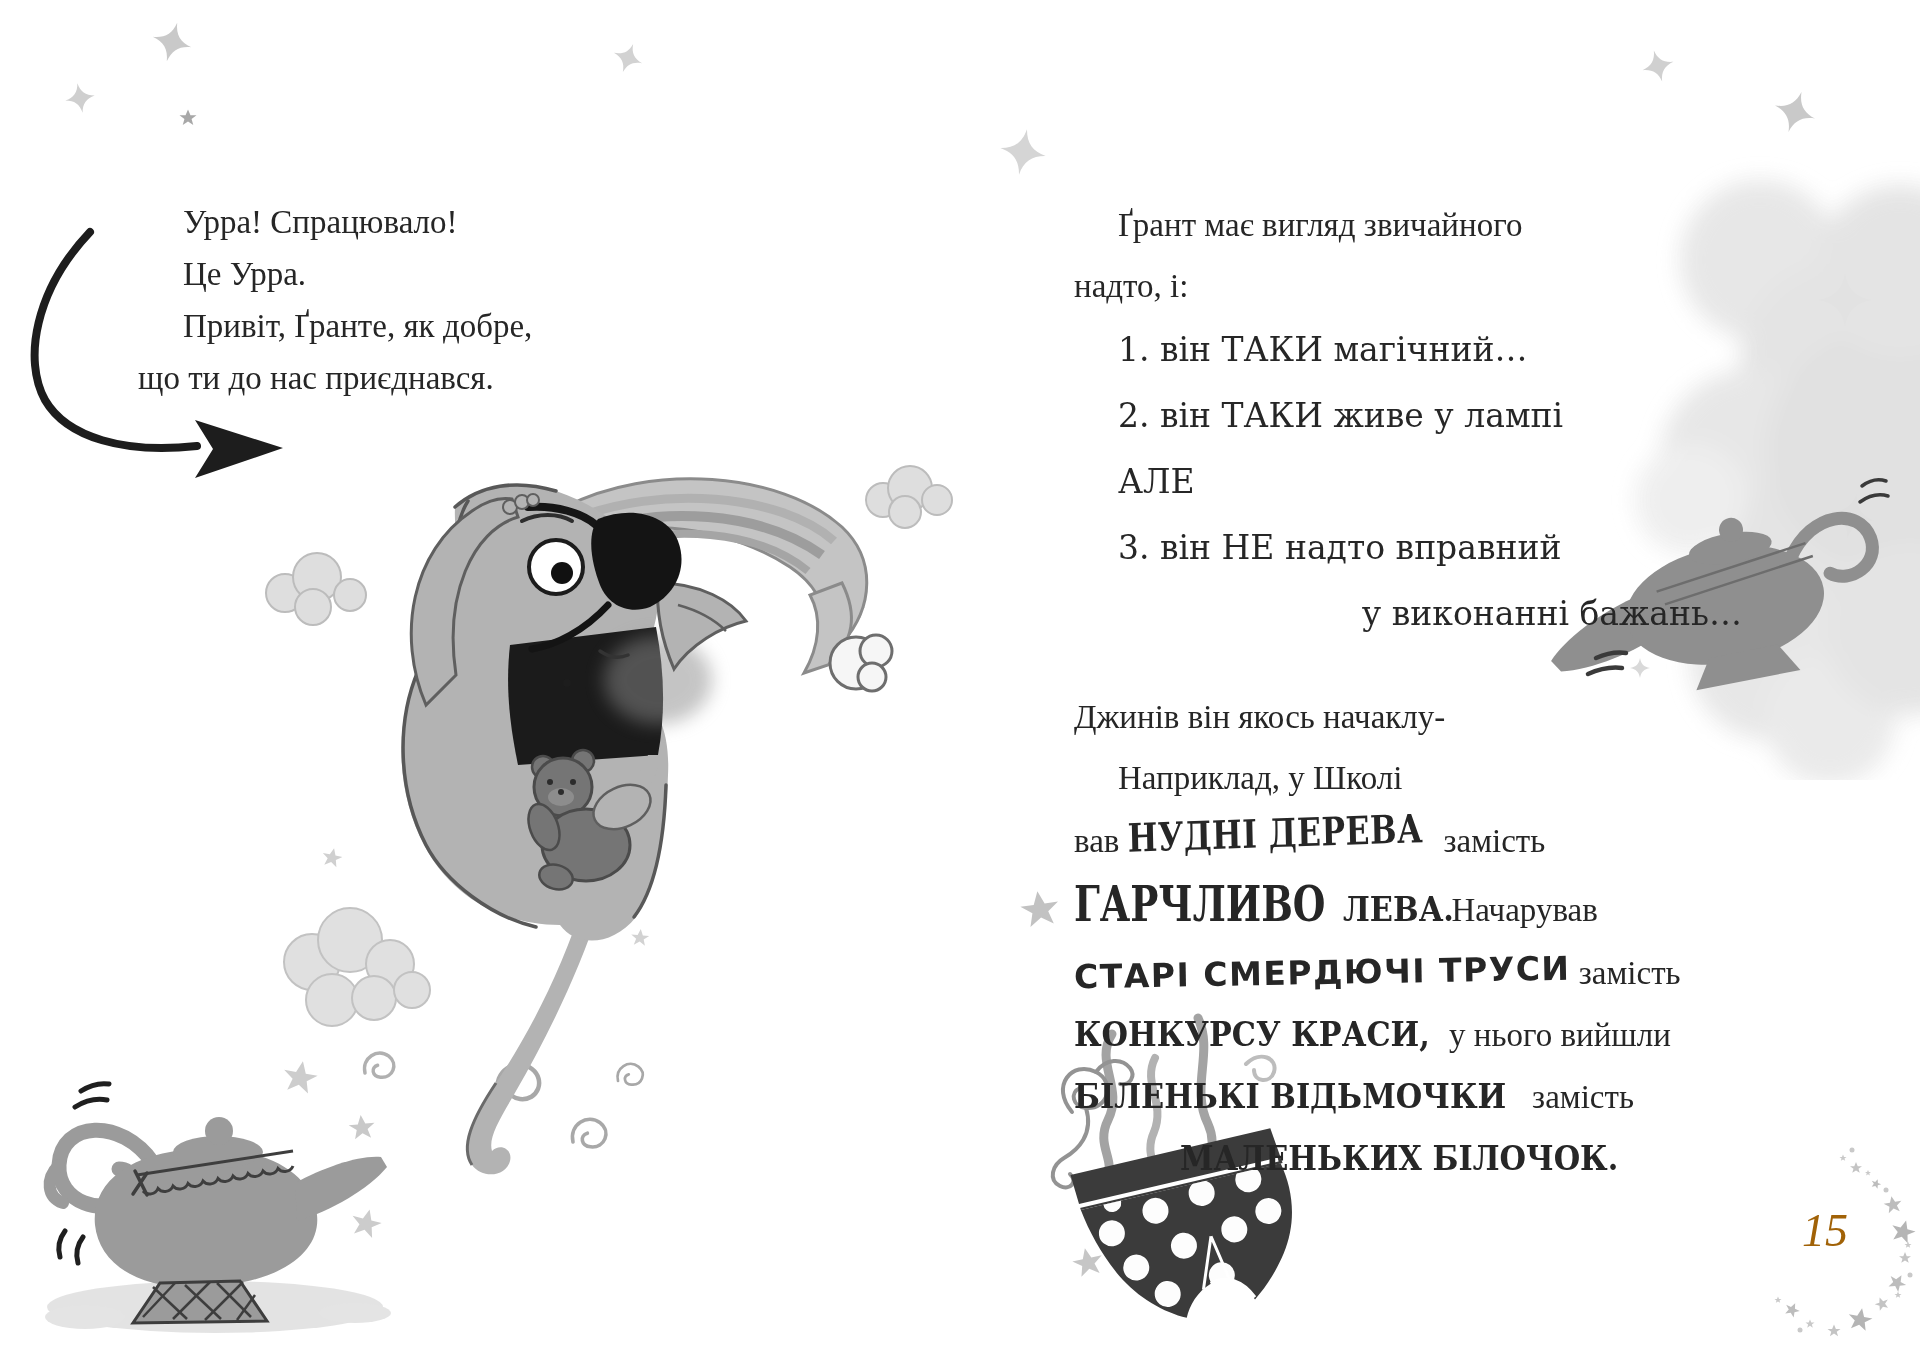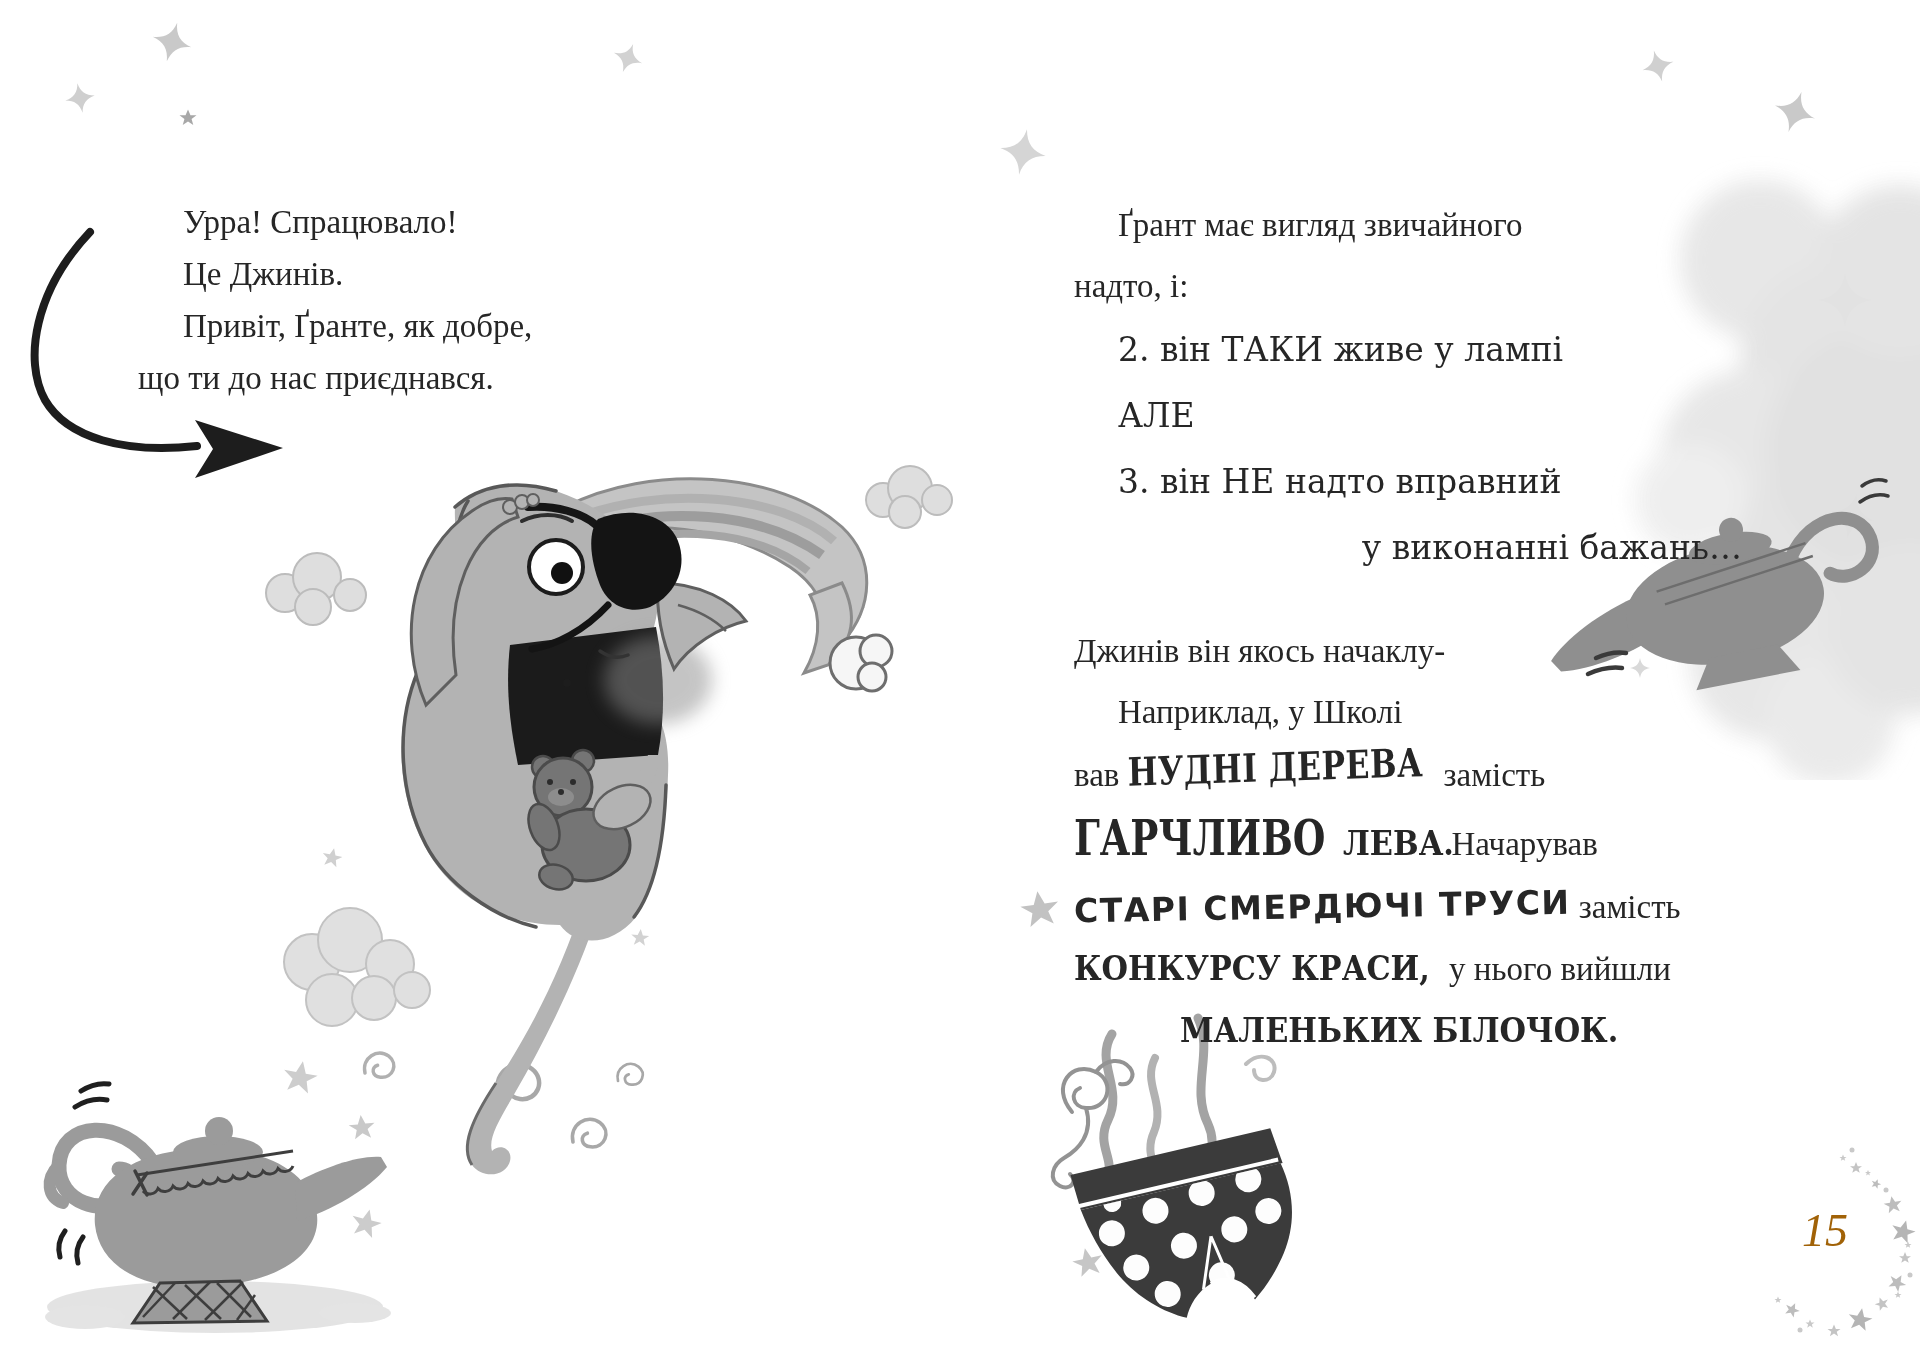--- a/index.html
+++ b/index.html
@@ -124,21 +124,21 @@
     <g stroke="#3a3a3a" stroke-width="4.5" fill="none" stroke-linecap="round">
       <path d="M66,508 q16,-7 30,-5"></path>
       <path d="M58,524 q18,-8 34,-6"></path>
       <path d="M332,336 q12,-9 24,-5" stroke-width="3.5"></path>
       <path d="M330,352 q14,-10 28,-6" stroke-width="3.5"></path>
     </g>
   </svg>
 
   <div class="abs dialogue">
     <p class="ind">Урра! Спрацювало!</p>
-    <p class="ind">Це Джинів.</p>
+    <p class="ind">Це Урра.</p>
     <p class="ind">Привіт, Ґранте, як добре,</p>
     <p>що ти до нас приєднався.</p>
   </div>
 
   <svg class="abs" style="left:15px;top:210px" width="320" height="280" viewBox="0 0 320 280" aria-hidden="true">
     <path d="M75,22 C20,80 8,150 30,190 C52,228 110,244 182,236" stroke="#1d1d1d" stroke-width="8" fill="none" stroke-linecap="round"></path>
     <polygon points="180,210 268,238 180,268 198,239" fill="#1d1d1d"></polygon>
   </svg>
 
   <svg class="abs" style="left:855px;top:460px" width="110" height="75" viewBox="0 0 110 75" aria-hidden="true">
@@ -326,20 +326,21 @@
       <path d="M226,306 C216,288 200,280 184,287" stroke="#ffffff" stroke-width="3.5" fill="none"></path>
       <path d="M176,292 L190,240 M204,288 L190,240" stroke="#ffffff" stroke-width="3" fill="none"></path>
     </g>
   </svg>
 
   <div class="abs rcol">
     <p class="body-line ind1">Ґрант має вигляд звичайного</p>
     <p class="body-line">надто, і:</p>
 
     <div class="list">
+      <p class="slab">1. він ТАКИ магічний…</p>
       <p class="slab">2. він ТАКИ живе у лампі</p>
       <p class="slab">АЛЕ</p>
       <p class="slab">3. він НЕ надто вправний</p>
       <p class="slab ind2">у виконанні бажань…</p>
     </div>
 
     <div class="story">
       <p class="body-line">Джинів він якось начаклу-</p>
       <p class="body-line ind1">Наприклад, у Школі</p>
       <p class="body-line">
@@ -353,20 +354,24 @@
         <span>Начарував</span>
       </p>
       <p class="body-line">
         <span class="pantsf">СТАРІ СМЕРДЮЧІ ТРУСИ</span>
         <span>замість</span>
       </p>
       <p class="body-line">
         <span class="capsb">КОНКУРСУ КРАСИ,</span>
         <span>у нього вийшли</span>
       </p>
+      <p class="body-line l7">
+        <span class="capsb">БІЛЕНЬКІ ВІДЬМОЧКИ</span>
+        <span>замість</span>
+      </p>
       <p class="body-line l8">
         <span class="capsb">МАЛЕНЬКИХ БІЛОЧОК.</span>
       </p>
     </div>
   </div>
 
   <div class="abs pagenum">15</div>
 
 </div>
 

